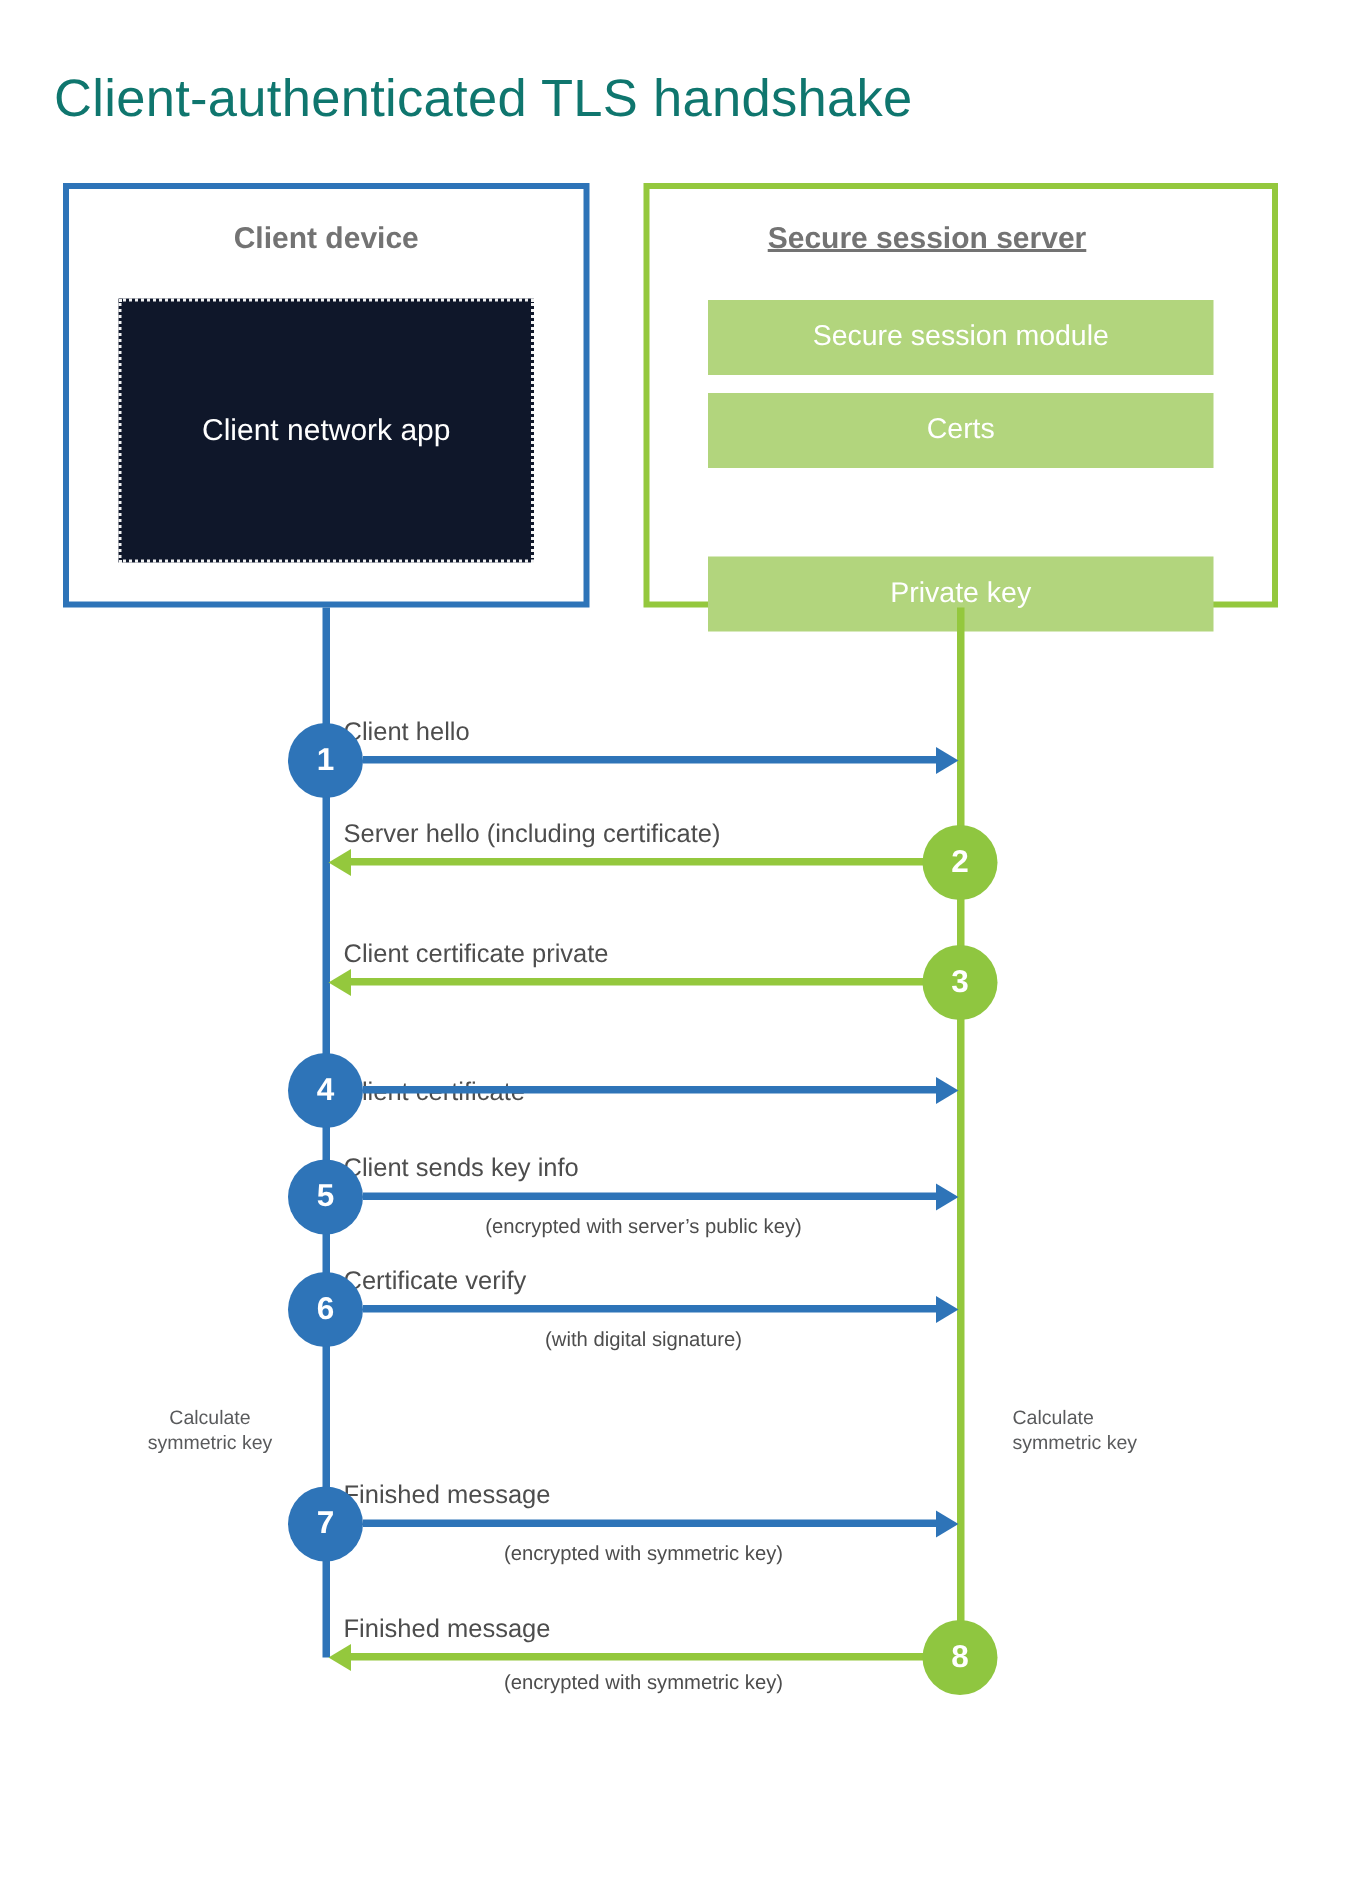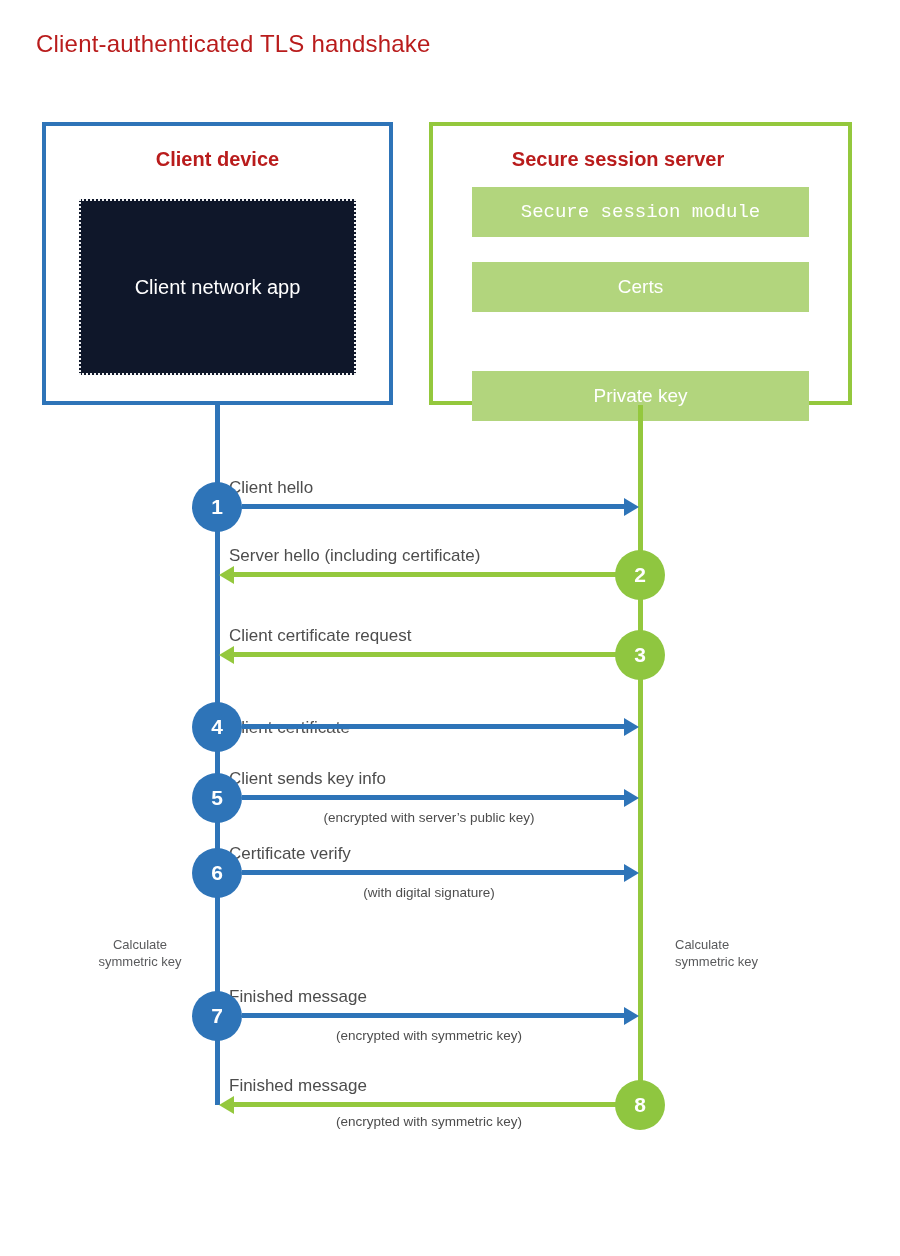--- a/index.html
+++ b/index.html
@@ -6,49 +6,49 @@
   html,body { background:#ffffff; }
   body { font-family:"Liberation Sans", sans-serif; }
   #canvas {
     position:relative; width:900px; height:1256px; background:#ffffff;
     overflow:hidden; margin:0 auto;
   }
   .abs { position:absolute; }
 
   
   .page-title {
-    left:36px; top:30px; font-size:24px; font-weight:400;
-    color:#b91c1c; letter-spacing:0.2px;
+    left:36px; top:46px; font-size:35px; font-weight:400;
+    color:#0f766e; letter-spacing:0.2px;
   }
 
   
   .actor-box { top:122px; height:283px; background:#ffffff; }
   .client-box { left:42px;  width:351px; border:4px solid #2e74b8; }
   .server-box { left:429px; width:423px; border:4px solid #94c83d; }
   .actor-header {
-    top:148px; font-size:20px; font-weight:700; color:#b91c1c; text-align:center;
+    top:148px; font-size:20px; font-weight:700; color:#737373; text-align:center;
   }
   .client-header { left:42px;  width:351px; }
-  .server-header { left:429px; width:378px; }
+  .server-header { left:429px; width:378px;text-decoration:underline; }
 
   .client-app {
     left:79px; top:199px; width:277px; height:176px;
     background:#0f172a; border:2px dotted rgba(255,255,255,0.95);
     display:flex; align-items:center; justify-content:center;
   }
   .client-app-label {
     color:#ffffff; font-size:20px; text-align:center; width:170px; line-height:28px;
   }
 
   .server-bar {
     left:472px; width:337px; height:50px; background:#b2d57d;
     display:flex; align-items:center; justify-content:center;
     color:#ffffff; font-size:19px;
   }
-  .bar-1 { top:187px;font-family:Liberation Mono, monospace; } .bar-2 { top:262px; } .bar-3 { top:323px;margin-top:48px; }
+  .bar-1 { top:200px; } .bar-2 { top:262px; } .bar-3 { top:323px;margin-top:48px; }
 
   
   .lifeline { top:405px; width:5px; height:700px; }
   .lifeline-client { left:215px; background:#2e74b8; }
   .lifeline-server { left:638px; background:#94c83d; }
 
   
   .circle {
     width:50px; height:50px; border-radius:50%;
     display:flex; align-items:center; justify-content:center;
@@ -116,21 +116,21 @@
     <span>1</span>
   </div>
 
   <div class="abs step-label" style="top:545px">Server hello (including certificate)</div>
   <div class="abs arrow-line green" style="top:572px"></div>
   <div class="abs arrow-head left" style="top:566px"></div>
   <div class="abs circle green" style="top:550px">
     <span>2</span>
   </div>
 
-  <div class="abs step-label" style="top:625px">Client certificate request</div>
+  <div class="abs step-label" style="top:625px">Client certificate private</div>
   <div class="abs arrow-line green" style="top:652px"></div>
   <div class="abs arrow-head left" style="top:646px"></div>
   <div class="abs circle green" style="top:630px">
     <span>3</span>
   </div>
 
   <div class="abs step-label" style="top:717px">Client certificate</div>
   <div class="abs arrow-line blue" style="top:724px"></div>
   <div class="abs arrow-head right" style="top:718px"></div>
   <div class="abs circle blue" style="top:702px">

